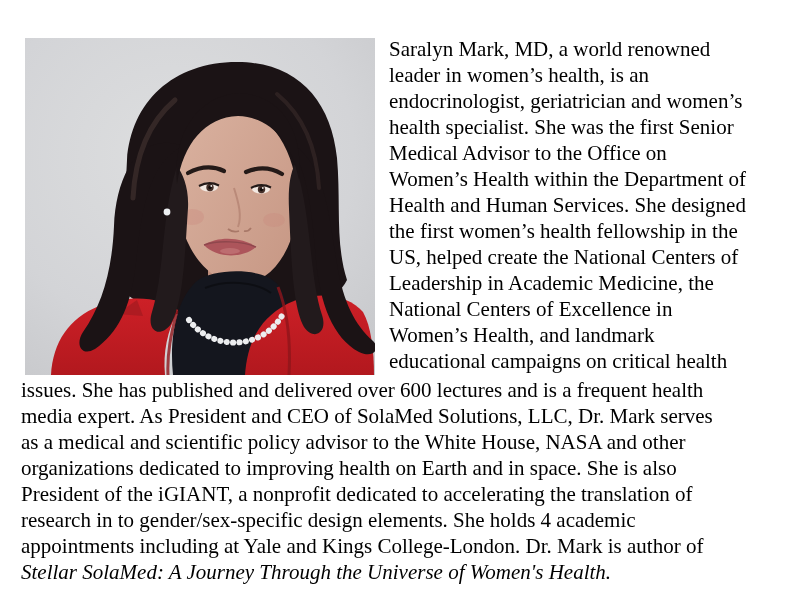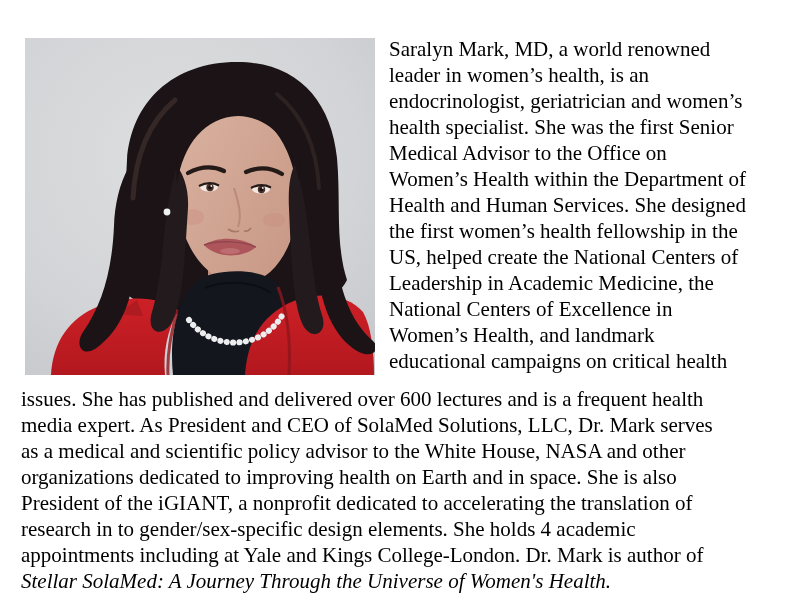--- a/index.html
+++ b/index.html
@@ -16,21 +16,21 @@
     position:absolute;left:25px;top:38px;
     width:350px;height:337px;
   }
   .photo svg{display:block;width:100%;height:100%;}
   .col-right{
     position:absolute;left:389px;top:36px;width:410px;
     font-size:21px;line-height:26px;
     white-space:pre;
   }
   .col-full{
-    position:absolute;left:21px;top:386px;width:780px;
+    position:absolute;left:21px;top:377px;width:780px;
     font-size:21px;line-height:26px;
   }
   .col-full .lines{white-space:pre;}
   .book-title{display:block;font-style:italic;}
 </style>
 </head>
 <body>
 
 <div class="page">
 

